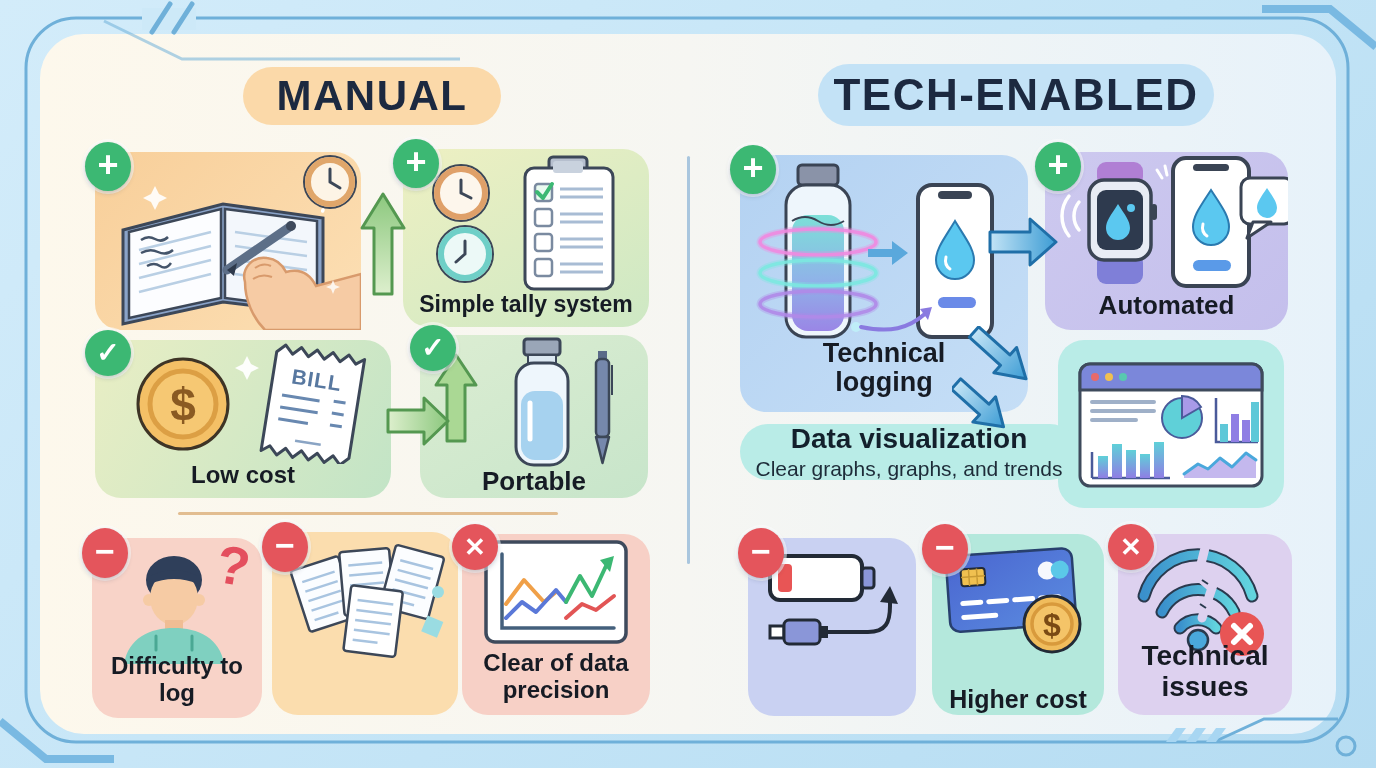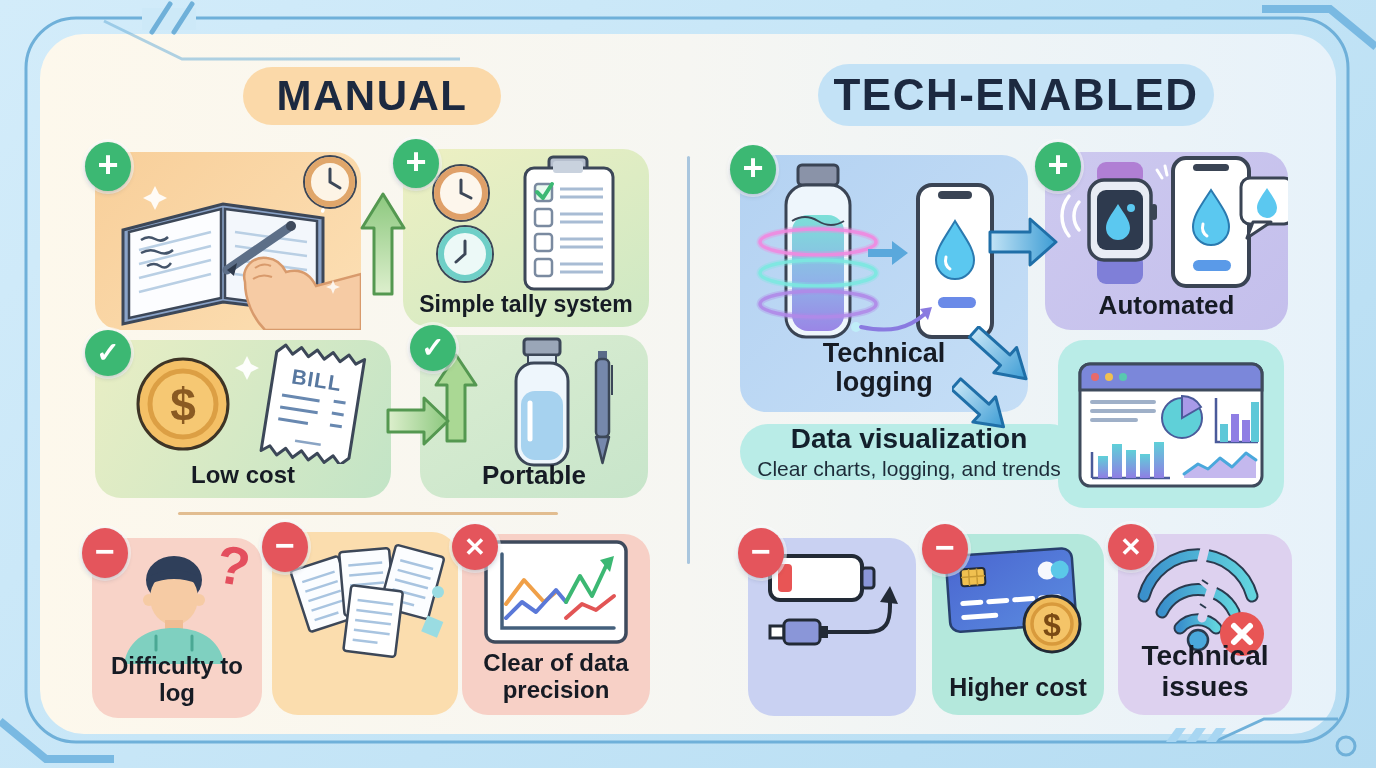--- a/index.html
+++ b/index.html
@@ -192,21 +192,21 @@
         <rect x="104" y="2" width="36" height="16" rx="3" fill="#9aa6b8" stroke="#3c4758" stroke-width="3"></rect>
         <rect x="108" y="18" width="28" height="8" fill="#dce8f2" stroke="#3c4758" stroke-width="2"></rect>
         <rect x="96" y="26" width="52" height="102" rx="18" fill="#eef6fc" stroke="#3c4758" stroke-width="3"></rect>
         <rect x="101" y="54" width="42" height="69" rx="14" fill="#a6d2ef"></rect>
         <path d="M110,66 L110,102" stroke="#fff" stroke-width="5" stroke-linecap="round"></path>
         <rect x="178" y="14" width="9" height="9" fill="#5a6a88"></rect>
         <rect x="176" y="22" width="13" height="78" rx="5" fill="#7688ac" stroke="#3c4758" stroke-width="2.5"></rect>
         <path d="M192,28 L192,58" stroke="#3c4758" stroke-width="2"></path>
         <path d="M176,100 L189,100 L182.5,126 Z" fill="#7688ac" stroke="#3c4758" stroke-width="2.5" stroke-linejoin="round"></path>
       </svg>
-      <div class="label" style="bottom:8px;font-size:26px;">Portable</div>
+      <div class="label" style="bottom:2px;font-size:26px;">Portable</div>
     </div>
 
     <div class="card" style="left:92px;top:538px;width:170px;height:180px;background:#f8d3c8;">
       <div class="badge b-neg g-minus">−</div>
       <svg class="art" viewBox="0 0 170 126" height="126">
         <text x="138" y="46" text-anchor="middle" font-size="54" font-weight="800" fill="#e44f5e" transform="rotate(10 138 46)">?</text>
         <ellipse cx="82" cy="42" rx="28" ry="24" fill="#2f3f5a"></ellipse>
         <circle cx="57" cy="62" r="6" fill="#f6cba4"></circle>
           <circle cx="107" cy="62" r="6" fill="#f6cba4"></circle>
         <ellipse cx="82" cy="60" rx="24" ry="27" fill="#f6cba4"></ellipse>
@@ -340,21 +340,21 @@
         <rect x="54" y="104" width="10" height="34" fill="url(#tpGrad)"></rect>
         <rect x="68" y="110" width="10" height="28" fill="url(#tpGrad)"></rect>
         <rect x="82" y="114" width="10" height="24" fill="url(#tpGrad)"></rect>
         <rect x="96" y="102" width="10" height="36" fill="url(#tpGrad)"></rect>
         <path d="M126,134 L140,124 L150,129 L162,118 L174,127 L188,113 L198,120 L198,138 L126,138 Z" fill="#b0a0e8" opacity=".75"></path>
         <path d="M126,134 L140,124 L150,129 L162,118 L174,127 L188,113 L198,120" fill="none" stroke="#4aa8dc" stroke-width="3" stroke-linejoin="round" stroke-linecap="round"></path>
       </svg>
     </div>
     <div class="card" style="left:740px;top:424px;width:338px;height:56px;background:#b9ece7;border-radius:30px;display:flex;flex-direction:column;align-items:center;justify-content:center;gap:2px;">
       <div class="dv-title" style="font-size:28px;">Data visualization</div>
-      <div class="dv-sub" style="font-size:21px;">Clear charts, logging, and trends</div>
+      <div class="dv-sub" style="font-size:21px;">Clear graphs, graphs, and trends</div>
     </div>
 
     <div class="card" style="left:748px;top:538px;width:168px;height:178px;background:#c9d1f2;">
       <div class="badge b-neg g-minus">−</div>
       <svg class="art" viewBox="0 0 168 122" height="122" style="top:4px;">
         <rect x="22" y="14" width="92" height="44" rx="10" fill="#fff" stroke="#222a36" stroke-width="4"></rect>
         <rect x="114" y="26" width="12" height="20" rx="3" fill="#8a96d8" stroke="#222a36" stroke-width="3"></rect>
         <rect x="30" y="22" width="14" height="28" rx="4" fill="#e85555"></rect>
         <rect x="22" y="84" width="14" height="12" fill="#fff" stroke="#222a36" stroke-width="3"></rect>
         <rect x="36" y="78" width="36" height="24" rx="5" fill="#8a96d8" stroke="#222a36" stroke-width="3"></rect>
@@ -373,21 +373,21 @@
           <path d="M38,26 L38,43 M46,26 L46,43 M30,34 L54,34" stroke="#c89a34" stroke-width="1.5"></path>
           <circle cx="116" cy="33" r="9" fill="#fff" opacity=".95"></circle>
             <circle cx="129" cy="33" r="9" fill="#5bc8e8"></circle>
           <path d="M30,60 L48,60 M56,60 L74,60 M82,60 L100,60 M108,60 L126,60" stroke="#fff" stroke-width="5" stroke-linecap="round"></path>
           <path d="M30,74 L62,74" stroke="#fff" stroke-width="5" stroke-linecap="round"></path>
         </g>
         <circle cx="120" cy="84" r="28" fill="#f0bc5c" stroke="#222a36" stroke-width="3"></circle>
         <circle cx="120" cy="84" r="20" fill="#f4c468" stroke="#d89a3c" stroke-width="3.5"></circle>
         <text x="120" y="96" text-anchor="middle" font-size="32" font-weight="700" fill="#7a4a14">$</text>
       </svg>
-      <div class="label" style="bottom:14px;font-size:25px;text-align:center;">Higher cost</div>
+      <div class="label" style="bottom:2px;font-size:25px;text-align:center;">Higher cost</div>
     </div>
 
     <div class="card" style="left:1118px;top:534px;width:174px;height:181px;background:#ddd1ef;">
       <div class="badge b-neg g-cross">✕</div>
       <svg class="art" viewBox="0 0 174 124" height="124">
         <path d="M26,62 A56,56 0 0 1 134,62" fill="none" stroke="#2a3a4e" stroke-width="13" stroke-linecap="round"></path>
         <path d="M26,62 A56,56 0 0 1 134,62" fill="none" stroke="url(#wifiGrad)" stroke-width="9" stroke-linecap="round"></path>
         <path d="M44,78 A40,40 0 0 1 116,78" fill="none" stroke="#2a3a4e" stroke-width="13" stroke-linecap="round"></path>
         <path d="M44,78 A40,40 0 0 1 116,78" fill="none" stroke="url(#wifiGrad)" stroke-width="9" stroke-linecap="round"></path>
         <path d="M62,94 A24,24 0 0 1 98,94" fill="none" stroke="#2a3a4e" stroke-width="13" stroke-linecap="round"></path>

